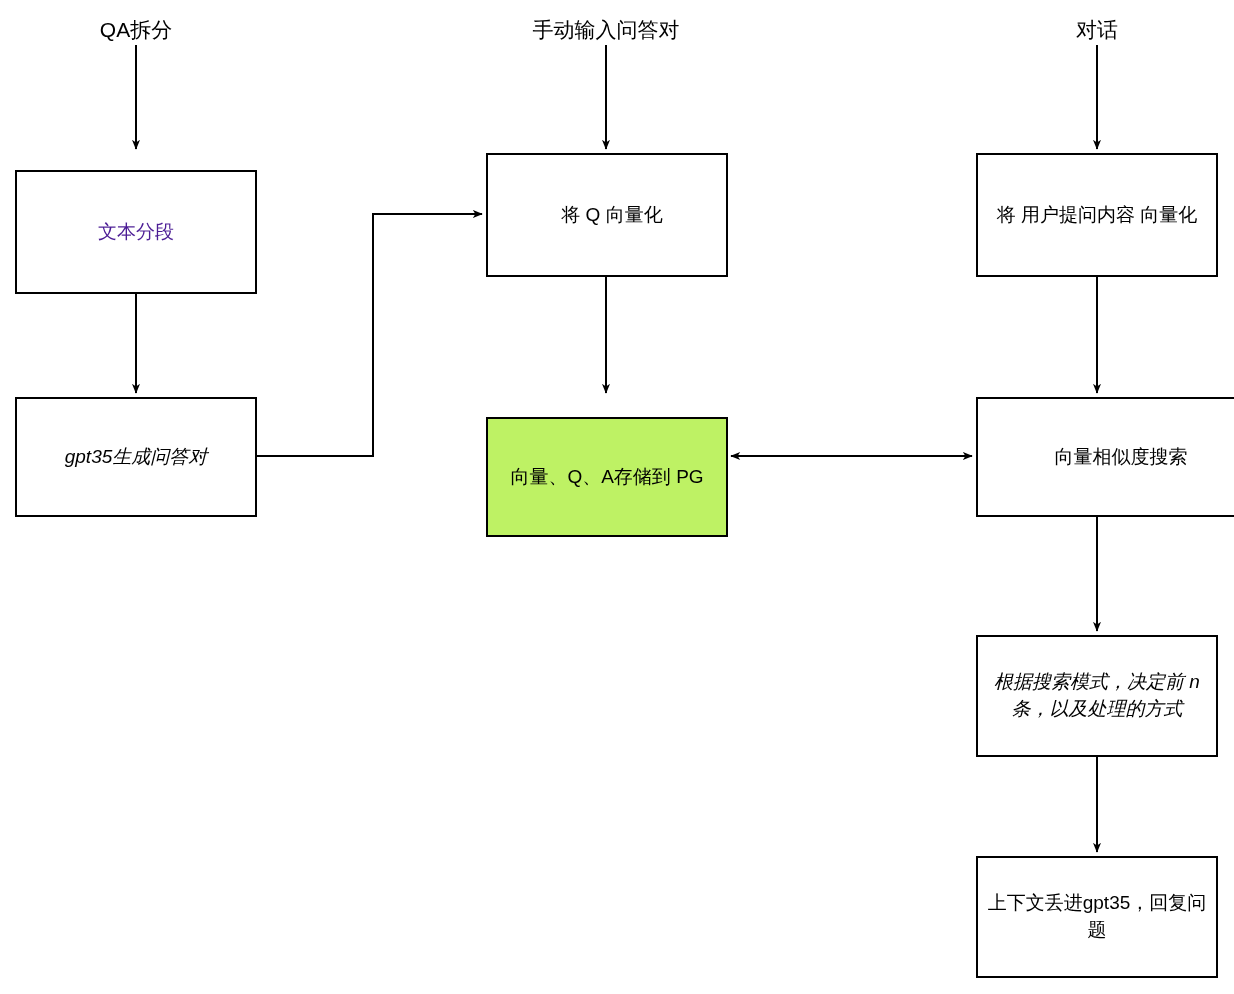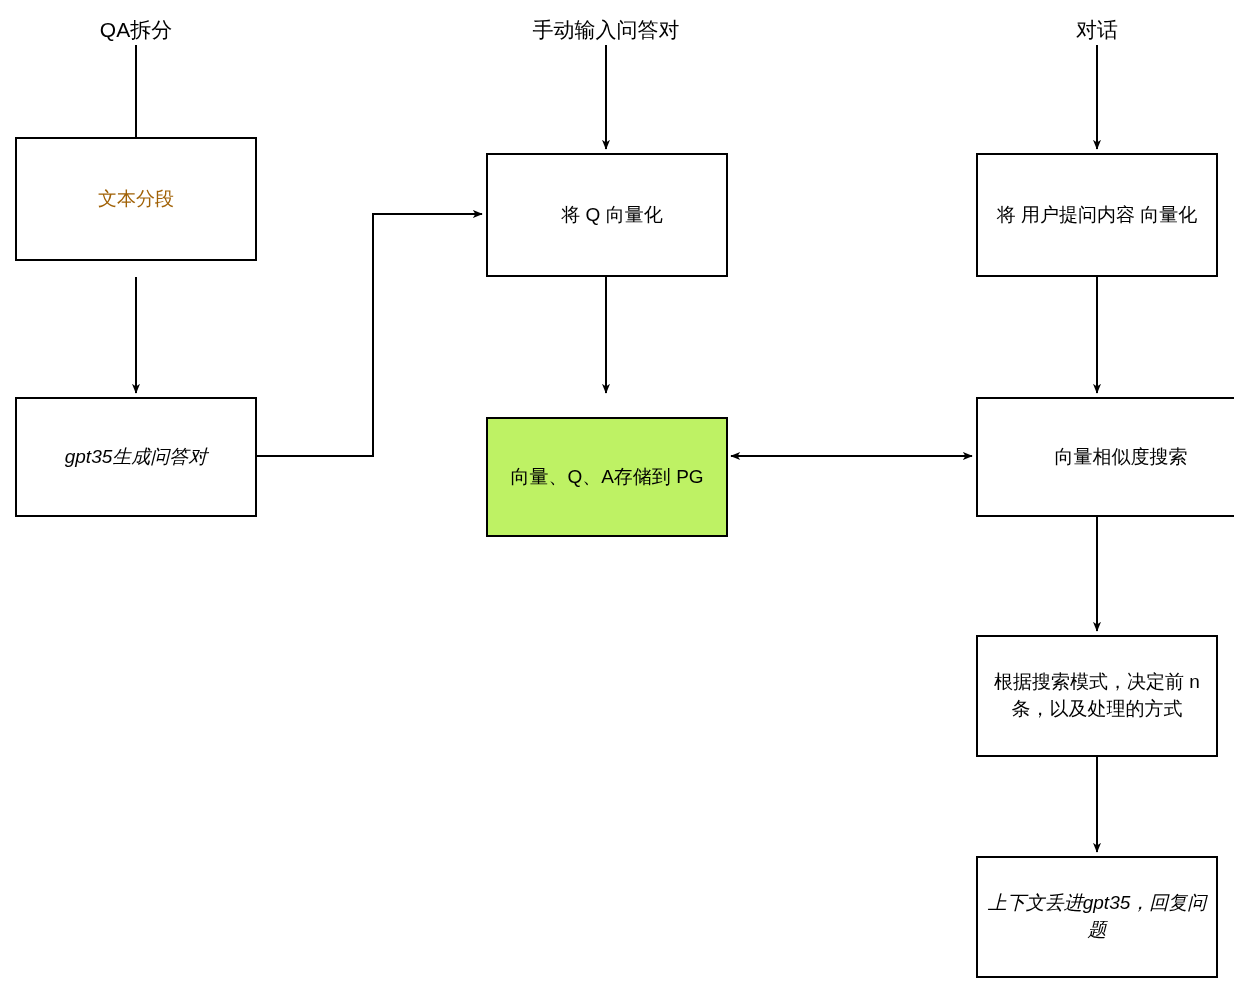--- a/index.html
+++ b/index.html
@@ -75,39 +75,39 @@
         <path d="M1097,757 L1097,852" stroke="#000000" marker-end="url(#ah-end)"></path>
       </g>
   </svg>
 
   <div id="label-layer">
       <div class="edge-label" style="left: 136px; top: 17px;">QA拆分</div>
       <div class="edge-label" style="left: 606px; top: 17px;">手动输入问答对</div>
       <div class="edge-label" style="left: 1097px; top: 17px;">对话</div>
     </div>
   <div id="node-layer">
-      <div class="node" style="left: 15px; top: 137px; width: 242px; height: 124px; border-color: rgb(0, 0, 0); background: rgb(255, 255, 255); color: #a16207;">
+      <div class="node" style="left: 15px; top: 170px; width: 242px; height: 124px; border-color: rgb(0, 0, 0); background: rgb(255, 255, 255); color: #4c1d95;">
         <span>文本分段</span>
       </div>
       <div class="node" style="left: 15px; top: 397px; width: 242px; height: 120px; border-color: rgb(0, 0, 0); background: rgb(255, 255, 255); color: rgb(0, 0, 0); font-style: italic;">
         <span>gpt35生成问答对</span>
       </div>
       <div class="node" style="left: 486px; top: 153px; width: 242px; height: 124px; border-color: rgb(0, 0, 0); background: rgb(255, 255, 255); color: rgb(0, 0, 0); padding-left: 16px;">
         <span>将 Q 向量化</span>
       </div>
       <div class="node" style="left: 486px; top: 417px; width: 242px; height: 120px; border-color: rgb(0, 0, 0); background: #bef264; color: rgb(0, 0, 0);">
         <span>向量、Q、A存储到 PG</span>
       </div>
       <div class="node" style="left: 976px; top: 153px; width: 242px; height: 124px; border-color: rgb(0, 0, 0); background: rgb(255, 255, 255); color: rgb(0, 0, 0);">
         <span>将 用户提问内容 向量化</span>
       </div>
       <div class="node" style="left: 976px; top: 397px; width: 290px; height: 120px; border-color: rgb(0, 0, 0); background: rgb(255, 255, 255); color: rgb(0, 0, 0);">
         <span>向量相似度搜索</span>
       </div>
-      <div class="node" style="left: 976px; top: 635px; width: 242px; height: 122px; border-color: rgb(0, 0, 0); background: rgb(255, 255, 255); color: rgb(0, 0, 0);">
+      <div class="node" style="left: 976px; top: 635px; width: 242px; height: 122px; border-color: rgb(0, 0, 0); background: rgb(255, 255, 255); color: rgb(0, 0, 0); font-style: italic;">
         <span>根据搜索模式，决定前 n 条，以及处理的方式</span>
       </div>
-      <div class="node" style="left: 976px; top: 856px; width: 242px; height: 122px; border-color: rgb(0, 0, 0); background: rgb(255, 255, 255); color: rgb(0, 0, 0); font-style: italic;">
+      <div class="node" style="left: 976px; top: 856px; width: 242px; height: 122px; border-color: rgb(0, 0, 0); background: rgb(255, 255, 255); color: rgb(0, 0, 0);">
         <span>上下文丢进gpt35，回复问题</span>
       </div>
     </div>
 
 </div>
 
 </body></html>

